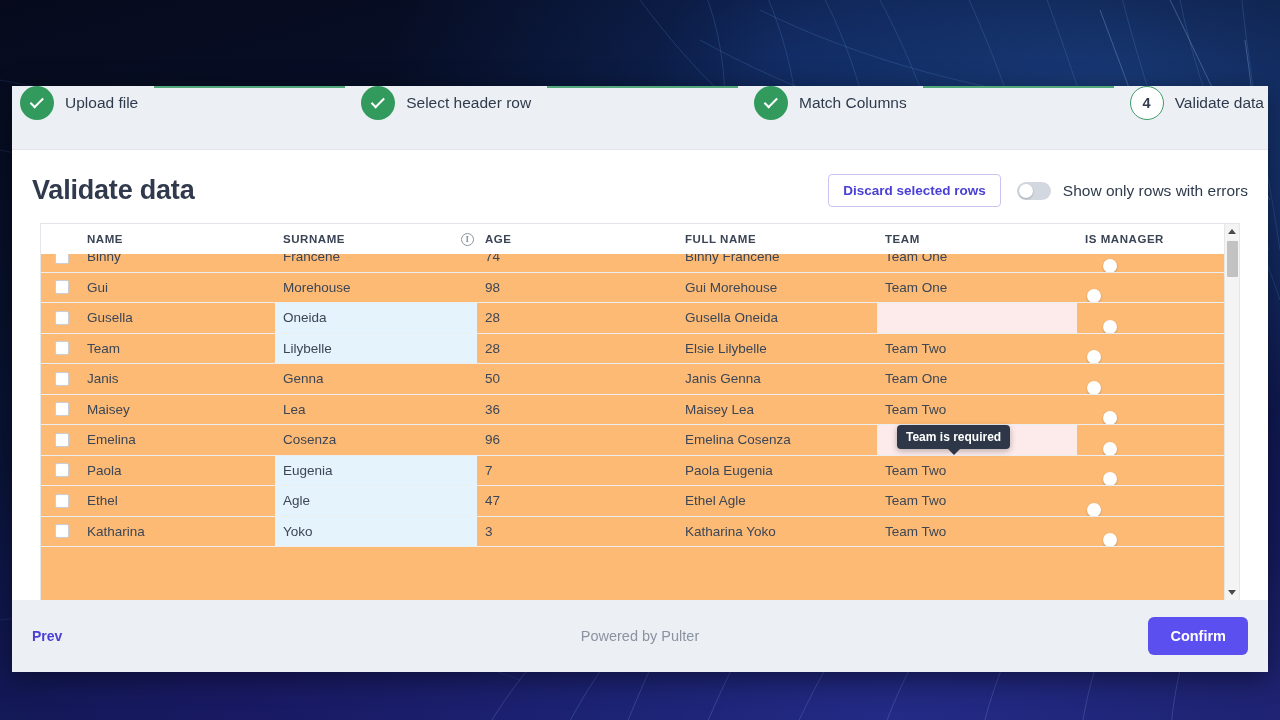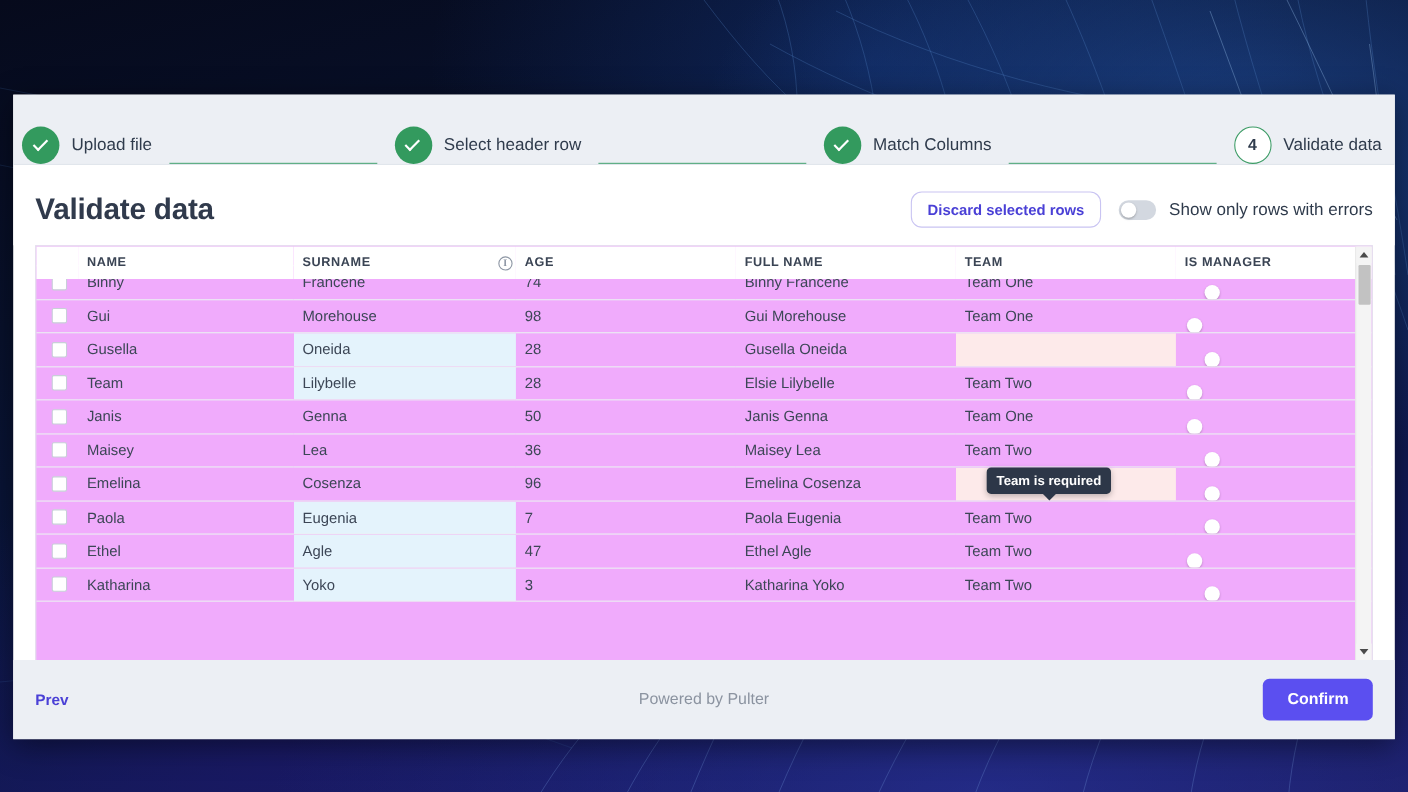--- a/index.html
+++ b/index.html
@@ -32,22 +32,22 @@
     background: #ffffff;
     display: flex; flex-direction: column;
     overflow: hidden;
     box-shadow: 0 6px 26px rgba(0,0,0,0.45);
   }
 
   
   #stepper {
     height: 64px; flex: 0 0 64px;
     background: #eceff4;
-    display: flex; align-items: flex-end;
-    padding: 0 12px 0 8px;
+    display: flex; align-items: flex-start;
+    padding: 0 4px 0 8px;
     border-bottom: 1px solid #e1e6ec;
   }
   .step { display: flex; align-items: center; flex: 0 0 auto; }
   .step-bubble {
     width: 34px; height: 34px; border-radius: 50%;
     display: flex; align-items: center; justify-content: center;
     flex: 0 0 34px;
   }
   .step-bubble.done { background: #339a5e; }
   .step-bubble.done .tick {
@@ -70,48 +70,48 @@
     flex: 0 0 auto;
     padding: 24px 20px 16px 20px;
     display: flex; align-items: center; justify-content: space-between;
     background: #fff;
   }
   #page-title { font-size: 27px; font-weight: 700; color: #303a4c; letter-spacing: -0.2px; }
   #head-controls { display: flex; align-items: center; gap: 16px; }
   #discard-btn {
     font-family: inherit;
     background: #fff; color: #4a40d6;
-    border: 1px solid #c9c4f2; border-radius: 10px;
+    border: 1px solid #c9c4f2; border-radius: 4px;
     padding: 8px 14px; font-size: 13.5px; font-weight: 600;
     cursor: pointer; white-space: nowrap;
   }
   #errors-toggle-wrap { display: flex; align-items: center; gap: 12px; }
   .switch {
     width: 34px; height: 18px; border-radius: 9px;
     background: #d3d8e0; position: relative; flex: 0 0 34px; cursor: pointer;
   }
   .switch .knob {
     position: absolute; top: 2px; left: 2px;
     width: 14px; height: 14px; border-radius: 50%;
     background: #ffffff; box-shadow: 0 1px 2px rgba(0,0,0,0.25);
   }
   .switch.on { background: #1a7fd4; }
   .switch.on .knob { left: 18px; }
   #errors-toggle-label { font-size: 15.5px; color: #2f3b4c; white-space: nowrap; }
 
   
   #table-wrap {
-    margin: 0 20px;
+    margin: 0 28px;
     flex: 1 1 auto;
     border: 1px solid #e3e7ec;
     border-bottom: none;
     display: flex; flex-direction: column;
     overflow: hidden;
     position: relative;
-    background: #f0abfc;
+    background: #fdba74;
   }
   table { border-collapse: collapse; width: 100%; table-layout: fixed; }
   thead th {
     text-align: left;
     font-size: 11.5px; font-weight: 700; letter-spacing: 0.55px;
     color: #3a4454; text-transform: uppercase;
     padding: 9px 0 9px 8px; height: 28px;
     background: #fff; border-bottom: 1px solid #e3e7ec;
     position: sticky; top: 0;
   }

